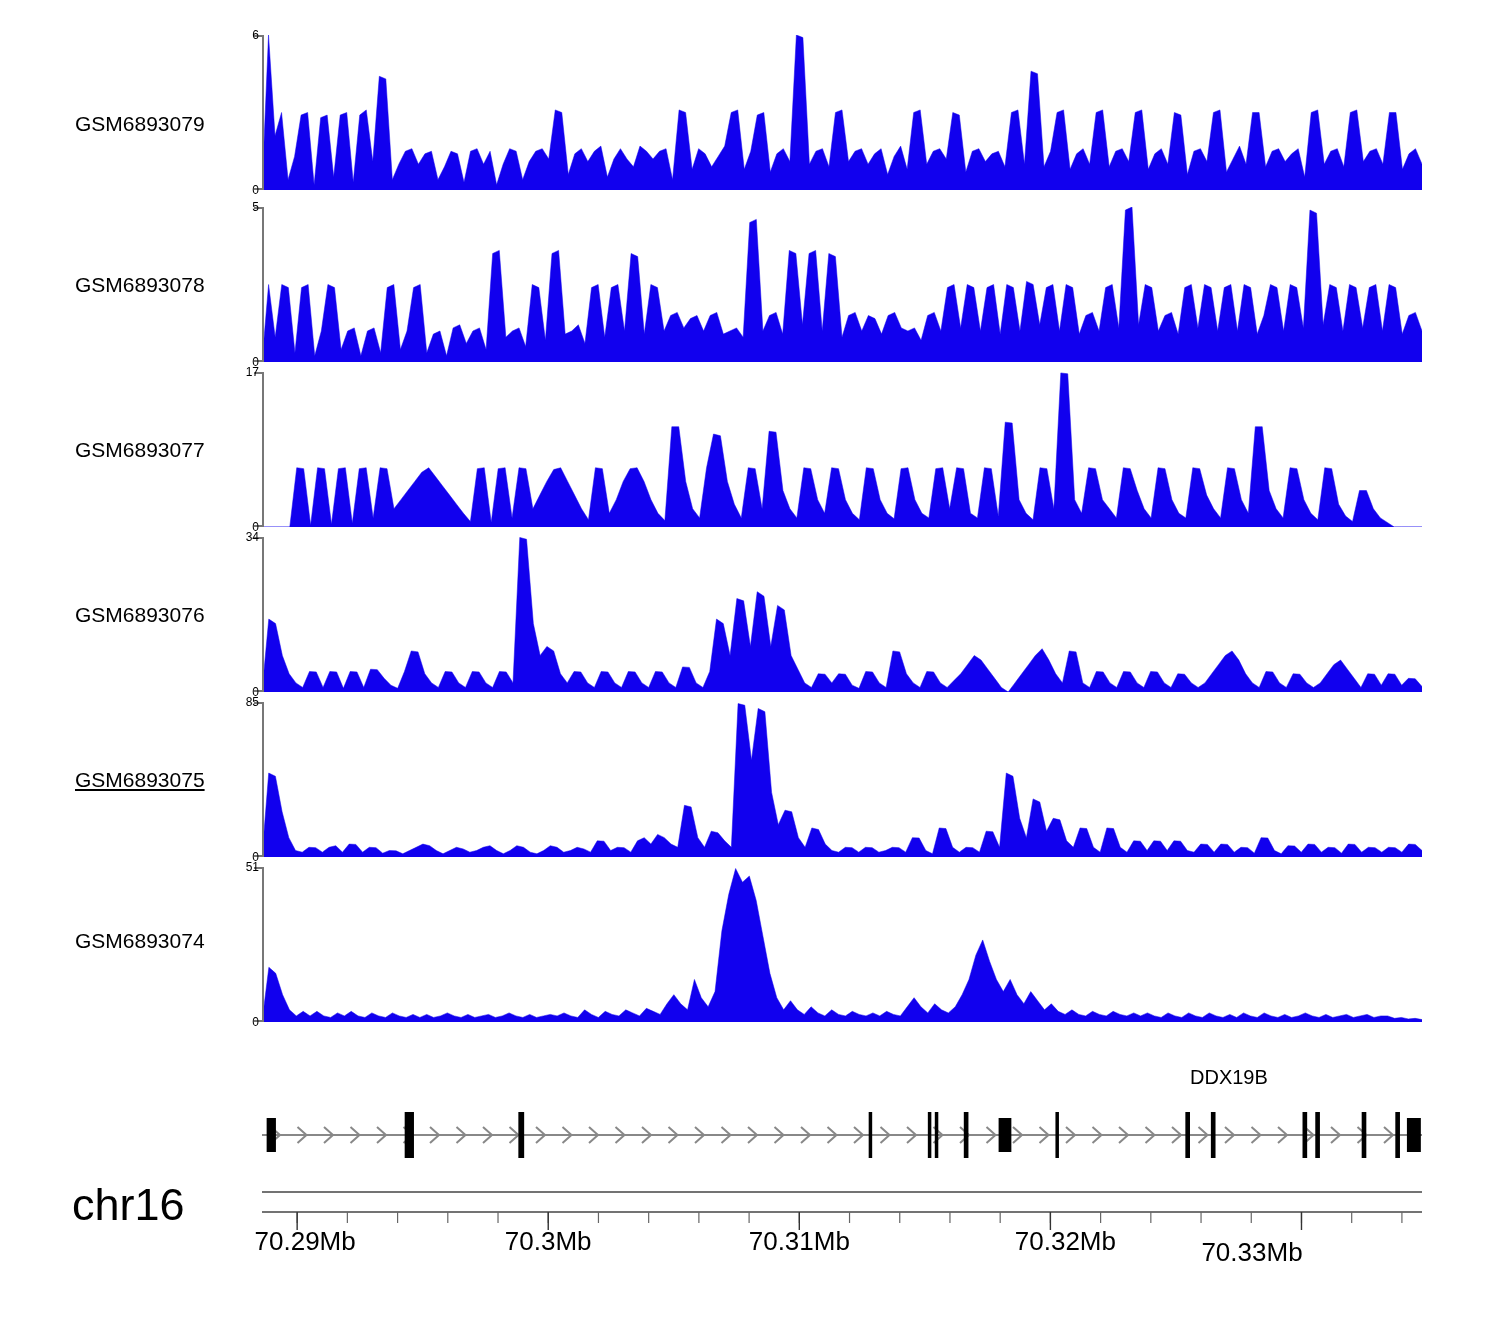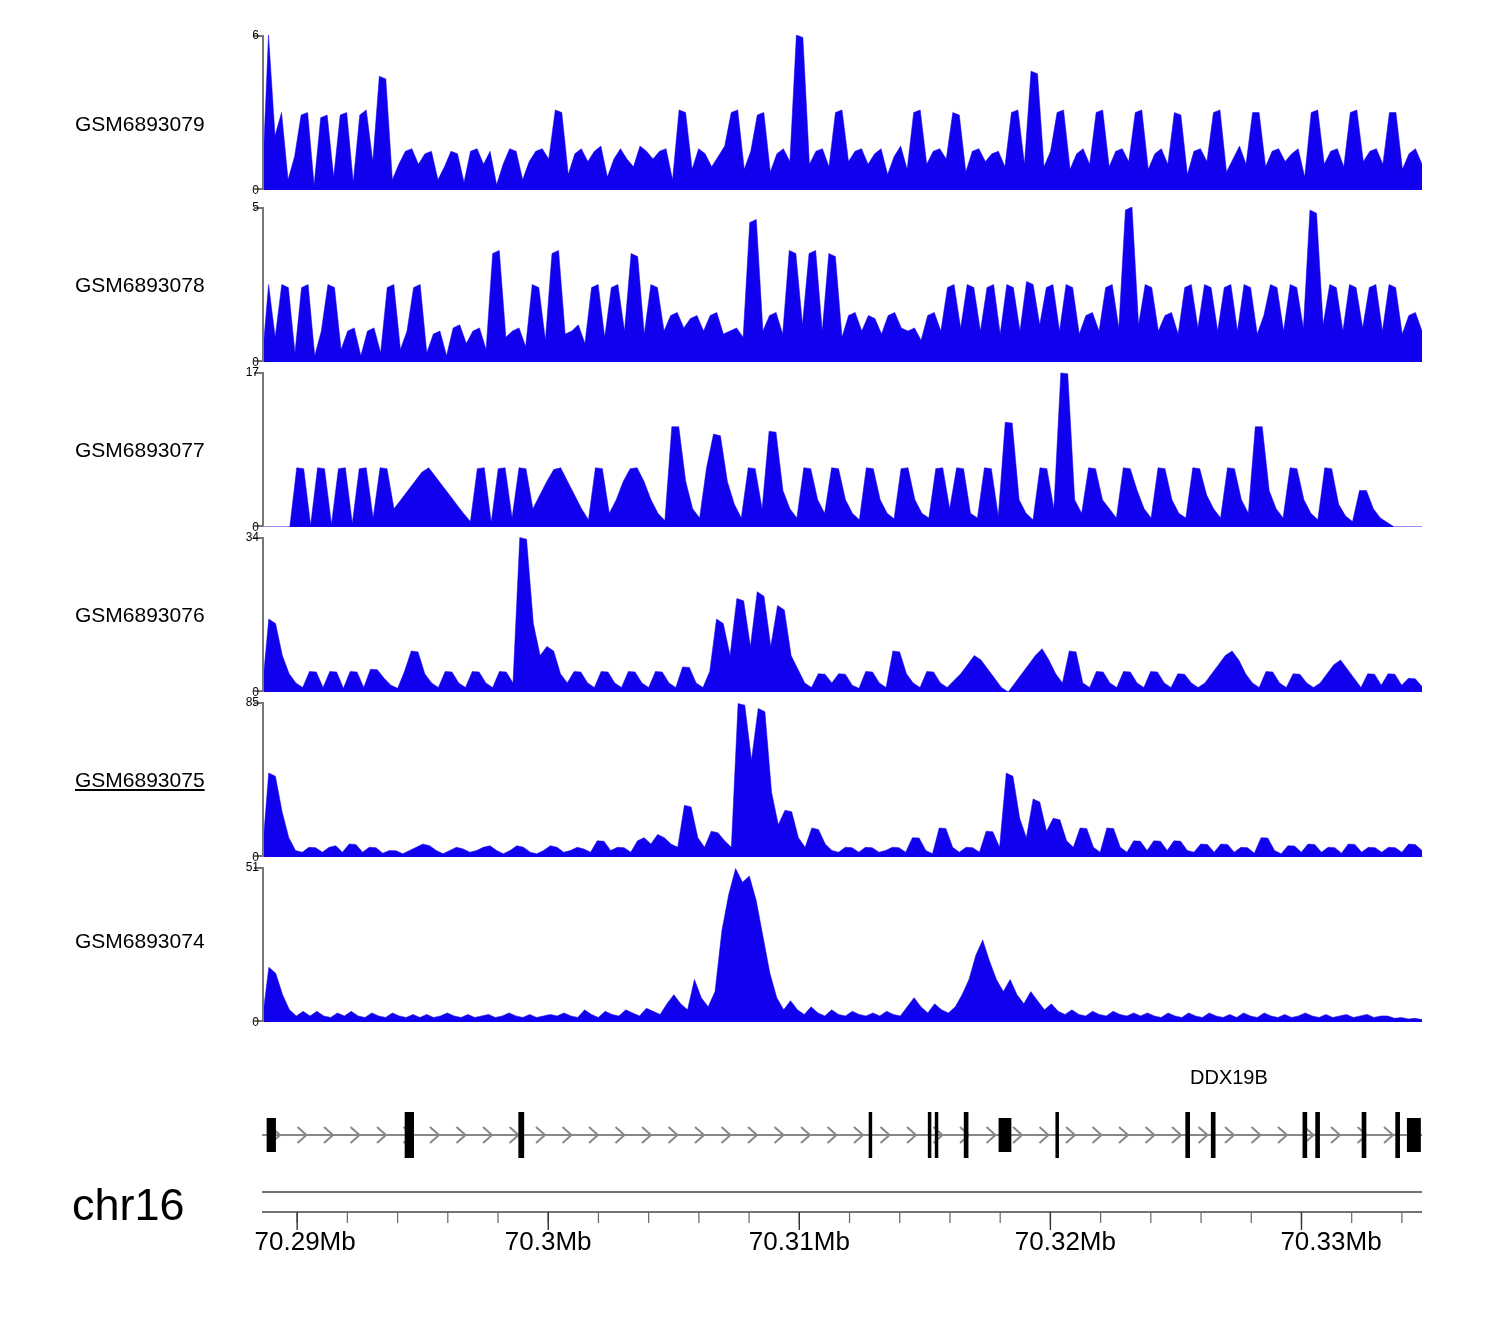--- a/index.html
+++ b/index.html
@@ -245,16 +245,16 @@
         <line x1="35.151515151612465" y1="22" x2="35.151515151612465" y2="40" stroke="#333" stroke-width="1.4"></line>
         <line x1="286.2337662336411" y1="22" x2="286.2337662336411" y2="40" stroke="#333" stroke-width="1.4"></line>
         <line x1="537.3160173160265" y1="22" x2="537.3160173160265" y2="40" stroke="#333" stroke-width="1.4"></line>
         <line x1="788.3982683980552" y1="22" x2="788.3982683980552" y2="40" stroke="#333" stroke-width="1.4"></line>
         <line x1="1039.4805194804408" y1="22" x2="1039.4805194804408" y2="40" stroke="#333" stroke-width="1.4"></line>
       </svg>
       <div class="axis-tick-label" style="left: 35.1515px; margin-left: 8px;">70.29Mb</div>
       <div class="axis-tick-label" style="left: 286.234px;">70.3Mb</div>
       <div class="axis-tick-label" style="left: 537.316px;">70.31Mb</div>
       <div class="axis-tick-label" style="left: 788.398px; margin-left: 15px;">70.32Mb</div>
-      <div class="axis-tick-label" style="left: 1069px;">70.33Mb</div>
+      <div class="axis-tick-label" style="left: 990px; margin-top: 11px;">70.33Mb</div>
     </div>
 
 </div>
 
 </body></html>

